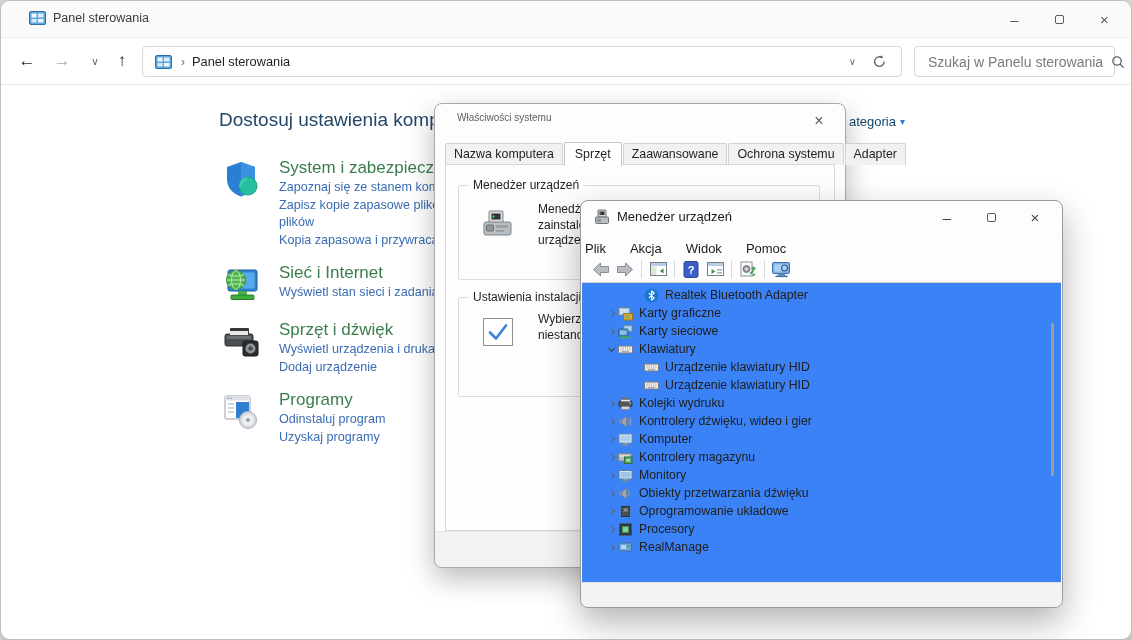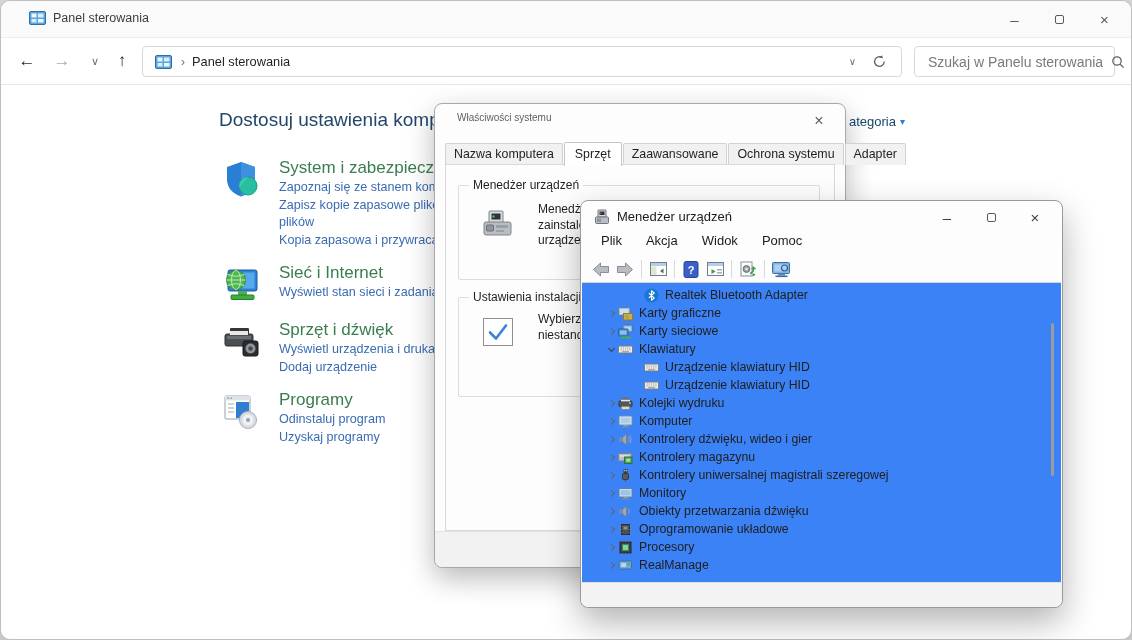--- a/index.html
+++ b/index.html
@@ -73,21 +73,21 @@
     border-radius:0 0 8px 8px;}
 
   
   #devmgr{position:absolute;left:580px;top:200px;width:483px;height:408px;background:#fdfdfd;
     border:1px solid #9a9a9a;border-radius:8px;box-shadow:0 14px 34px rgba(0,0,0,.30);}
   #dm-titlebar{position:absolute;left:0;top:0;right:0;height:32px;}
   #dm-titlebar .app-ico{position:absolute;left:13px;top:8px;width:17px;height:16px;}
   #dm-titlebar .title{position:absolute;left:36px;top:8px;font-size:13px;color:#1b1b1b;}
   #dm-caption{position:absolute;right:5px;top:2px;display:flex;}
   .dm-cap{width:44px;height:29px;display:flex;align-items:center;justify-content:center;color:#3e3e3e;font-size:15px;}
-  #dm-menubar{position:absolute;left:0;top:32px;right:0;height:23px;display:flex;align-items:flex-start;padding-left:20px;}
+  #dm-menubar{position:absolute;left:0;top:32px;right:0;height:23px;display:flex;align-items:flex-end;padding-left:4px;}
   .menu-item{font-size:13px;color:#1c1c1c;margin-right:24px;}
   #dm-toolbar{position:absolute;left:0;top:55px;right:0;height:26px;display:flex;align-items:center;padding-left:8px;}
   .tool-btn{display:flex;align-items:center;justify-content:center;width:24px;height:22px;}
   .tsep{width:1px;height:18px;background:#dadada;margin:0 4px;}
   #dm-treewrap{position:absolute;left:1px;right:1px;top:81px;height:302px;border-top:1px solid #d4d4d4;
     background:#3b82f6;overflow:hidden;}
   #dm-tree{padding-top:3px;}
   .tree-row{height:18px;display:flex;align-items:center;white-space:nowrap;}
   .tree-row .indent0{width:22px;flex:0 0 22px;}
   .tree-row .indent1{width:62px;flex:0 0 62px;}
@@ -485,72 +485,56 @@
             </span>
             <span class="tree-label">Kolejki wydruku</span>
           </div>
           <div class="tree-row">
             <span class="indent0"></span>
             <span class="chevwrap">
               <span class="chev-c"></span>
             </span>
             <span class="tree-ico icon">
               <svg width="15" height="15" viewBox="0 0 15 15">
+                <rect x="1.5" y="5.5" width="2.8" height="4" fill="#8a8f94"></rect>
+                <path d="M4.3 5.5 L8.5 2 L8.5 13 L4.3 9.5 Z" fill="#a2a7ac" stroke="#72777c" stroke-width=".6"></path>
+                <path d="M10.5 5 Q12 7.5 10.5 10 M12 3.5 Q14.3 7.5 12 11.5" fill="none" stroke="#9aa0a6" stroke-width="1"></path>
+              </svg>
+            </span>
+            <span class="tree-label">Kontrolery dźwięku, wideo i gier</span>
+          </div>
+          <div class="tree-row">
+            <span class="indent0"></span>
+            <span class="chevwrap">
+              <span class="chev-c"></span>
+            </span>
+            <span class="tree-ico icon">
+              <svg width="15" height="15" viewBox="0 0 15 15">
                 <rect x="1" y="2" width="13" height="9" rx="0.8" fill="#dfe9f2" stroke="#6c8aa6"></rect>
                 <rect x="2.5" y="3.5" width="10" height="6" fill="#aacdec"></rect>
                 <rect x="5.5" y="11" width="4" height="1.6" fill="#8aa3b8"></rect>
                 <rect x="3.5" y="12.6" width="8" height="1.4" fill="#6c8aa6"></rect>
               </svg>
             </span>
             <span class="tree-label">Komputer</span>
           </div>
           <div class="tree-row">
             <span class="indent0"></span>
             <span class="chevwrap">
               <span class="chev-c"></span>
             </span>
             <span class="tree-ico icon">
               <svg width="15" height="15" viewBox="0 0 15 15">
-                <rect x="1.5" y="5.5" width="2.8" height="4" fill="#8a8f94"></rect>
-                <path d="M4.3 5.5 L8.5 2 L8.5 13 L4.3 9.5 Z" fill="#a2a7ac" stroke="#72777c" stroke-width=".6"></path>
-                <path d="M10.5 5 Q12 7.5 10.5 10 M12 3.5 Q14.3 7.5 12 11.5" fill="none" stroke="#9aa0a6" stroke-width="1"></path>
-              </svg>
-            </span>
-            <span class="tree-label">Kontrolery dźwięku, wideo i gier</span>
-          </div>
-          <div class="tree-row">
-            <span class="indent0"></span>
-            <span class="chevwrap">
-              <span class="chev-c"></span>
-            </span>
-            <span class="tree-ico icon">
-              <svg width="15" height="15" viewBox="0 0 15 15">
                 <rect x="0.5" y="3.5" width="13" height="7.5" rx="1" fill="#b9bec2" stroke="#7c8287"></rect>
                 <rect x="2" y="5" width="9" height="2" fill="#d8dcdf"></rect>
                 <rect x="6.5" y="7" width="7.5" height="6.5" fill="#49a45e" stroke="#2d7040"></rect>
                 <rect x="8.2" y="8.7" width="4" height="3" fill="#a8d8b4"></rect>
               </svg>
             </span>
             <span class="tree-label">Kontrolery magazynu</span>
-          </div>
-          <div class="tree-row">
-            <span class="indent0"></span>
-            <span class="chevwrap">
-              <span class="chev-c"></span>
-            </span>
-            <span class="tree-ico icon">
-              <svg width="15" height="15" viewBox="0 0 15 15">
-                <rect x="5.5" y="1" width="4" height="4.5" fill="#3a3f44"></rect>
-                <rect x="6.3" y="1.8" width="1" height="1.5" fill="#d0d3d6"></rect>
-                <rect x="7.8" y="1.8" width="1" height="1.5" fill="#d0d3d6"></rect>
-                <rect x="4.5" y="5.5" width="6" height="6" rx="1" fill="#565b60" stroke="#33373b"></rect>
-                <rect x="6.8" y="11.5" width="1.4" height="2.5" fill="#565b60"></rect>
-              </svg>
-            </span>
-            <span class="tree-label">Kontrolery uniwersalnej magistrali szeregowej</span>
           </div>
           <div class="tree-row">
             <span class="indent0"></span>
             <span class="chevwrap">
               <span class="chev-c"></span>
             </span>
             <span class="tree-ico icon">
               <svg width="15" height="15" viewBox="0 0 15 15">
                 <rect x="1" y="2.5" width="13" height="8.5" rx="0.8" fill="#cfe3f4" stroke="#5d7e9c"></rect>
                 <rect x="2.5" y="4" width="10" height="5.5" fill="#9cc4e8"></rect>

